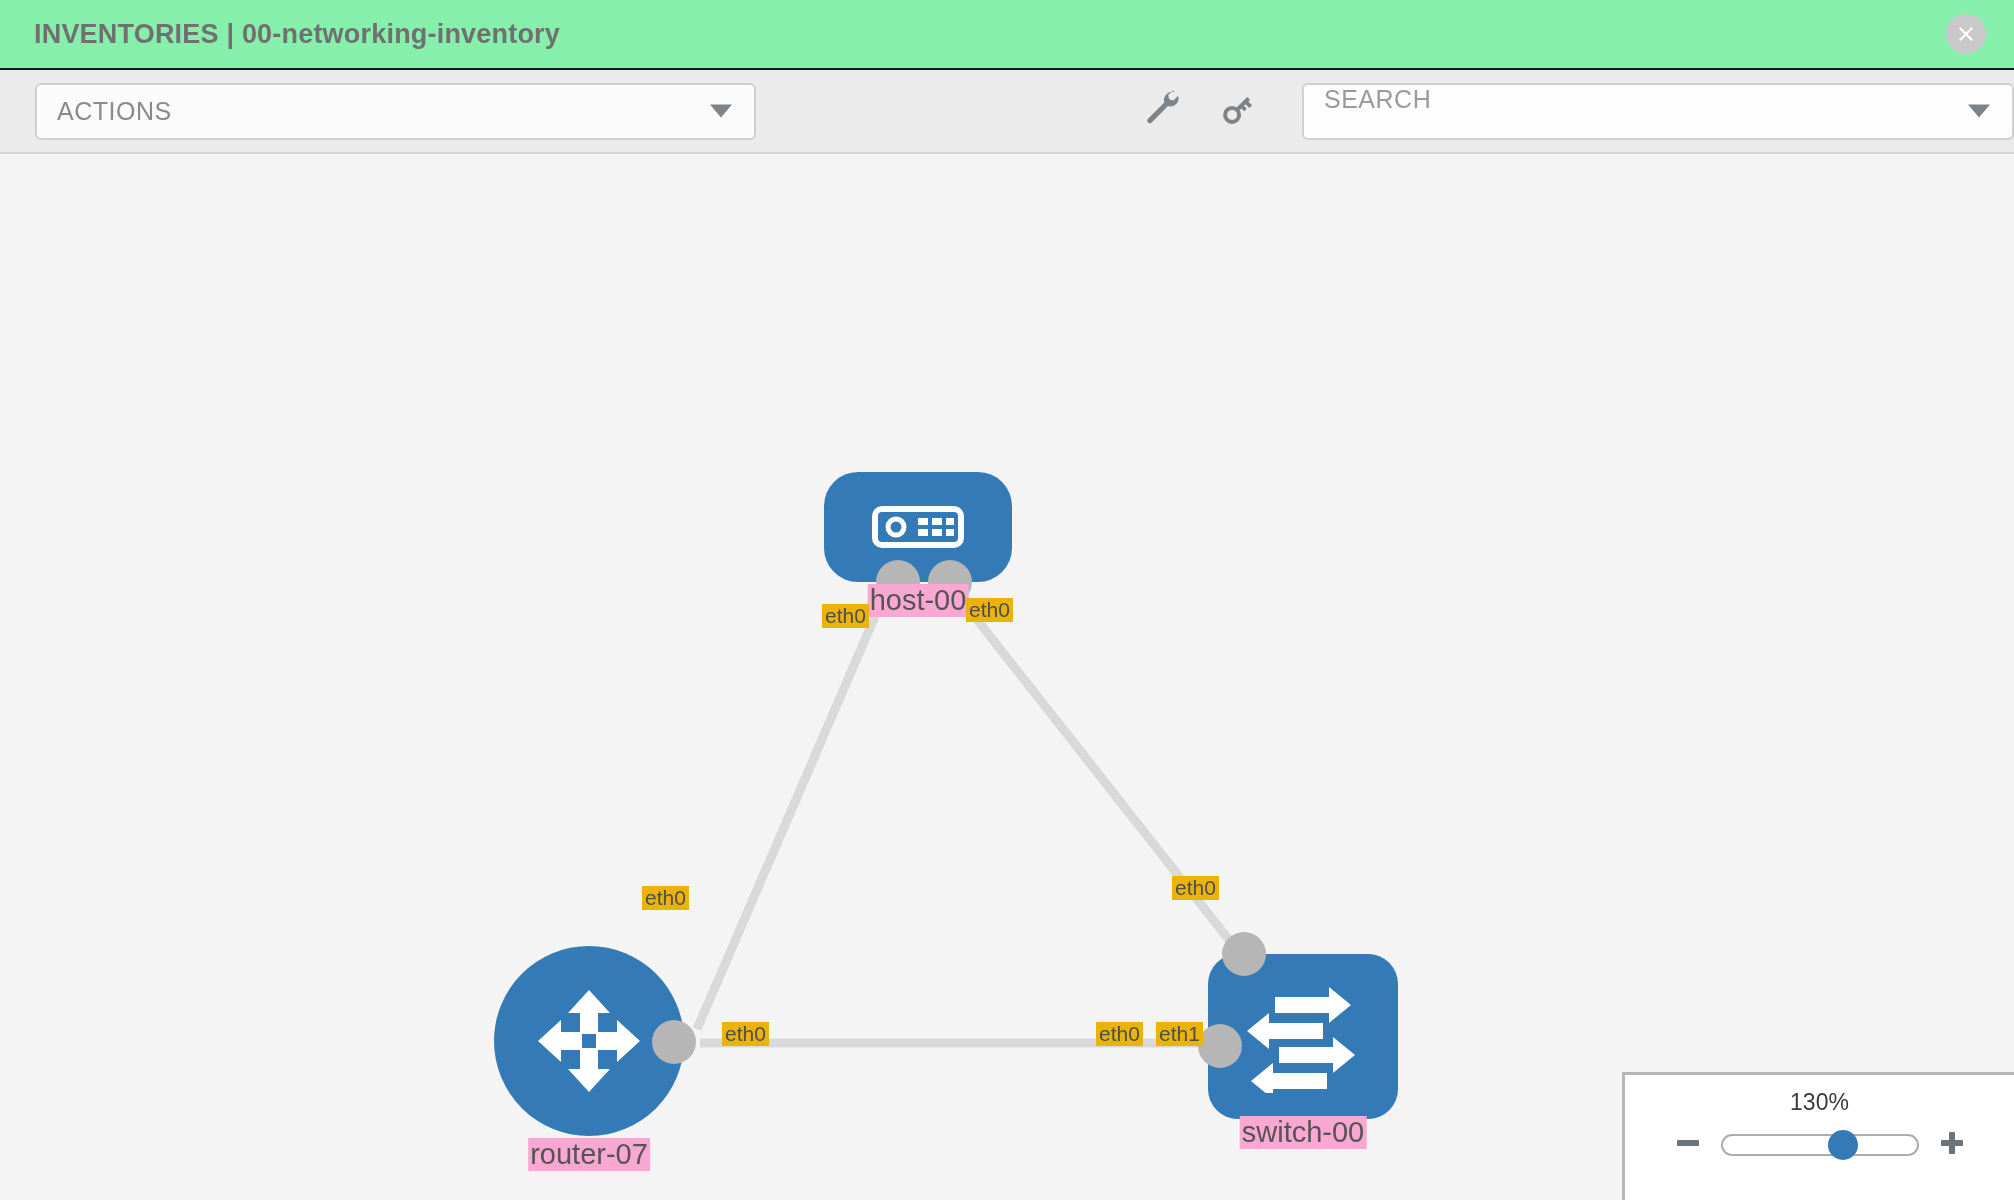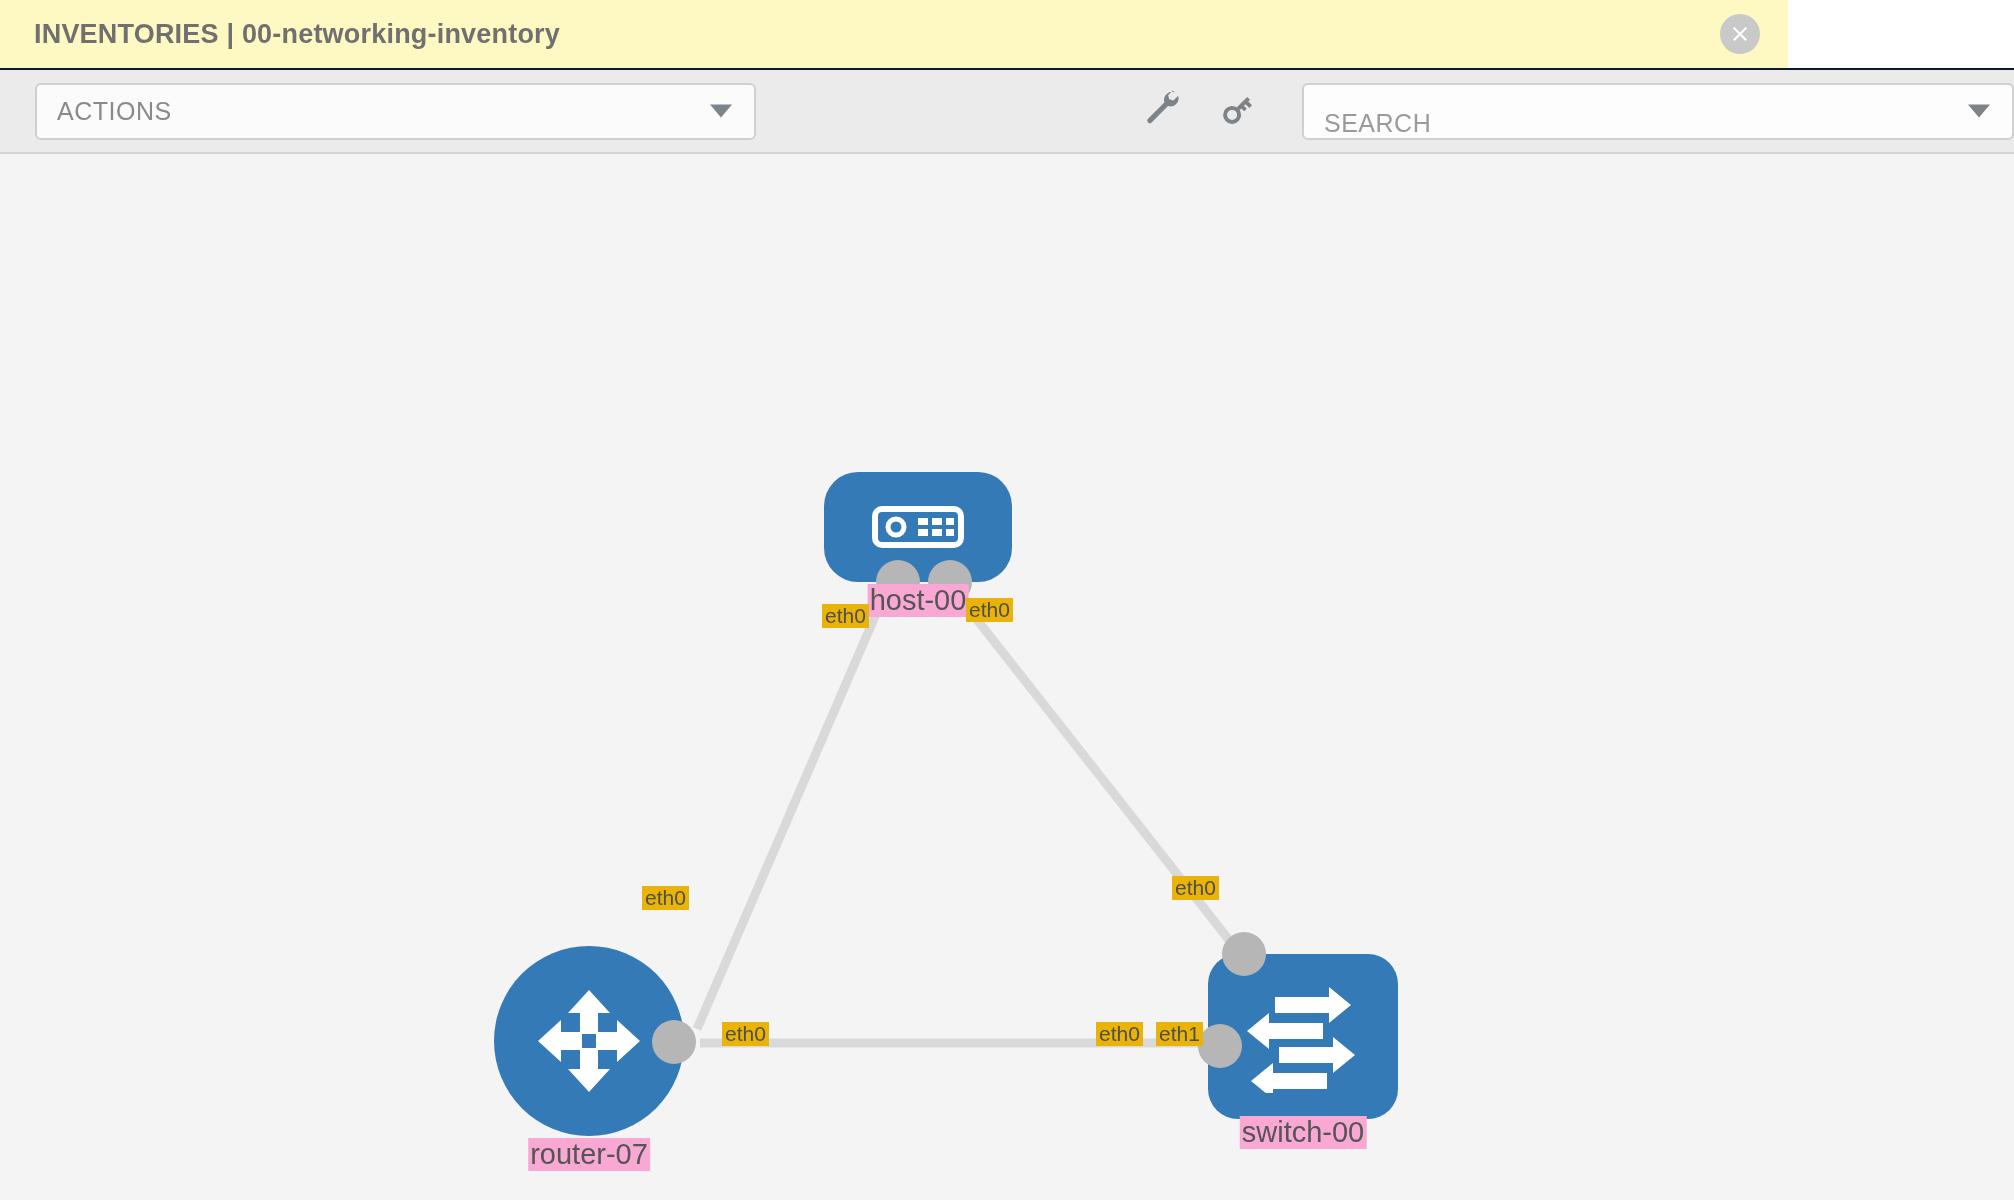--- a/index.html
+++ b/index.html
@@ -6,22 +6,22 @@
   html, body {
     width: 2014px; height: 1200px;
     font-family: "Liberation Sans", sans-serif;
     background: #ffffff;
     overflow: hidden;
   }
   #app { position: relative; width: 2014px; height: 1200px; }
 
   
   .header {
-    position: absolute; left: 0; top: 0; width: 1788px; height: 68px;
-    background: #fef9c3;
+    position: absolute; left: 0; top: 0; width: 2014px; height: 68px;
+    background: #86efac;
     display: flex; align-items: center;
   }
   .breadcrumb {
     margin-left: 34px;
     font-size: 27px; font-weight: bold; letter-spacing: .2px;
     color: #707070; white-space: nowrap;
   }
   .close-btn {
     position: absolute; right: 28px; top: 14px;
     width: 40px; height: 40px; border-radius: 50%;
@@ -66,21 +66,21 @@
     margin-left: 388px;
   }
   .tool-icon { cursor: pointer; display: block; }
   .search-select {
     position: relative;
     margin-left: 44px;
     width: 790px; height: 57px;
     background: #fdfdfd;
     border: 2px solid #d0d0d0;
     border-radius: 6px;
-    display: flex; align-items: flex-end;
+    display: flex; align-items: flex-start;
     cursor: text;
   }
   .search-select .label {
     margin-left: 20px;
     font-size: 25px; color: #9a9a9a; letter-spacing: .5px;
   }
 
   
   .canvas {
     position: absolute; left: 0; top: 154px;
@@ -273,14 +273,33 @@
         </svg>
       </div>
       <div class="node-label" style="top:162px;">switch-00</div>
     </div>
 
     <div class="edge-label" style="left:1172px; top:722px;">eth0</div>
     <div class="edge-label" style="left:1096px; top:868px;">eth0</div>
     <div class="edge-label" style="left:1120px; top:868px;margin-left:36px;">eth1</div>
   </div>
 
+  <div class="zoom-panel">
+    <div class="zoom-value">130%</div>
+    <div class="zoom-row">
+      <span class="zoom-minus">
+        <svg width="30" height="30" viewBox="0 0 30 30" aria-hidden="true">
+          <rect x="4" y="12" width="22" height="6" rx="1" fill="#6d7379"></rect>
+        </svg>
+      </span>
+      <div class="slider">
+        <div class="slider-handle" style="left: 62%;"></div>
+      </div>
+      <span class="zoom-plus">
+        <svg width="30" height="30" viewBox="0 0 30 30" aria-hidden="true">
+          <rect x="4" y="12" width="22" height="6" rx="1" fill="#6d7379"></rect>
+          <rect x="12" y="4" width="6" height="22" rx="1" fill="#6d7379"></rect>
+        </svg>
+      </span>
+    </div>
+  </div>
 
 </div>
 
 </body></html>

